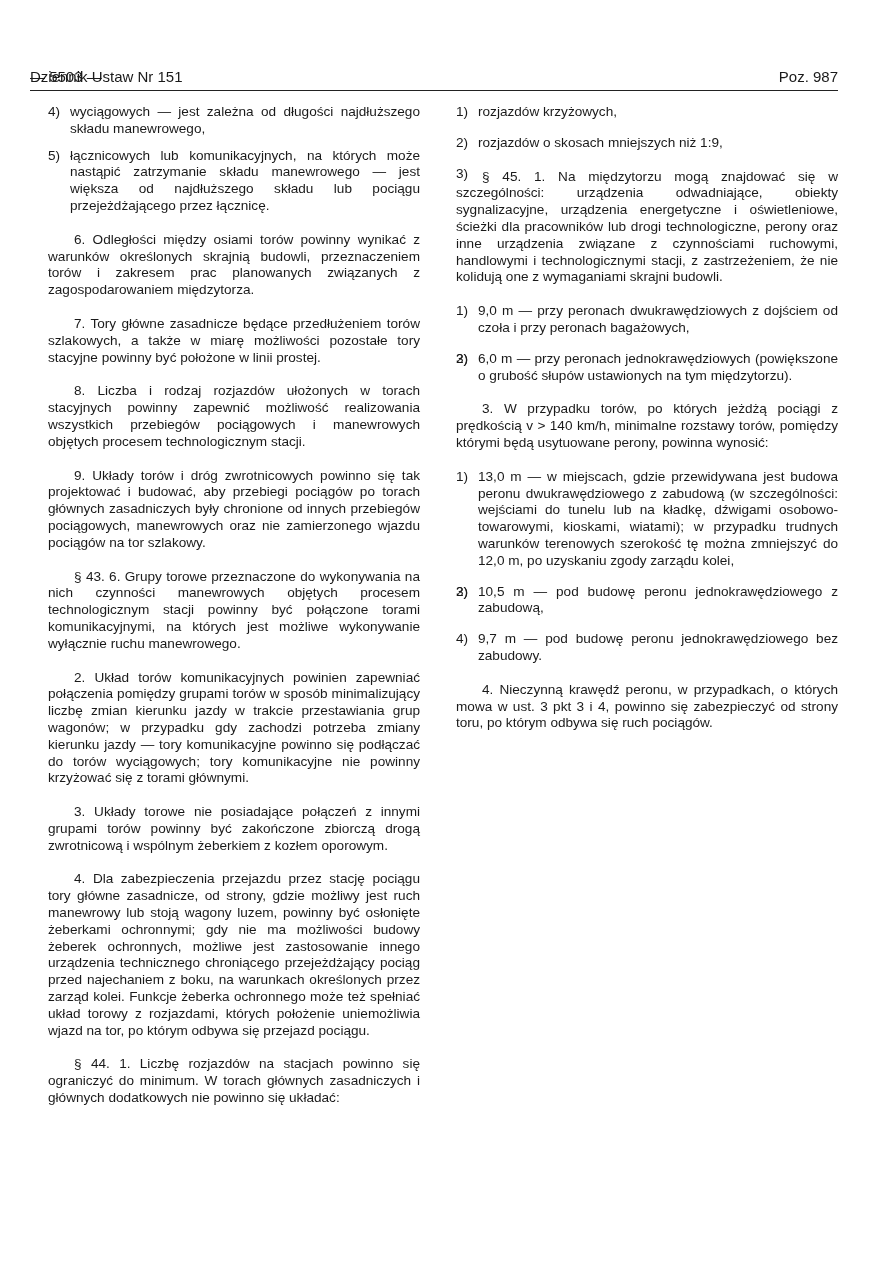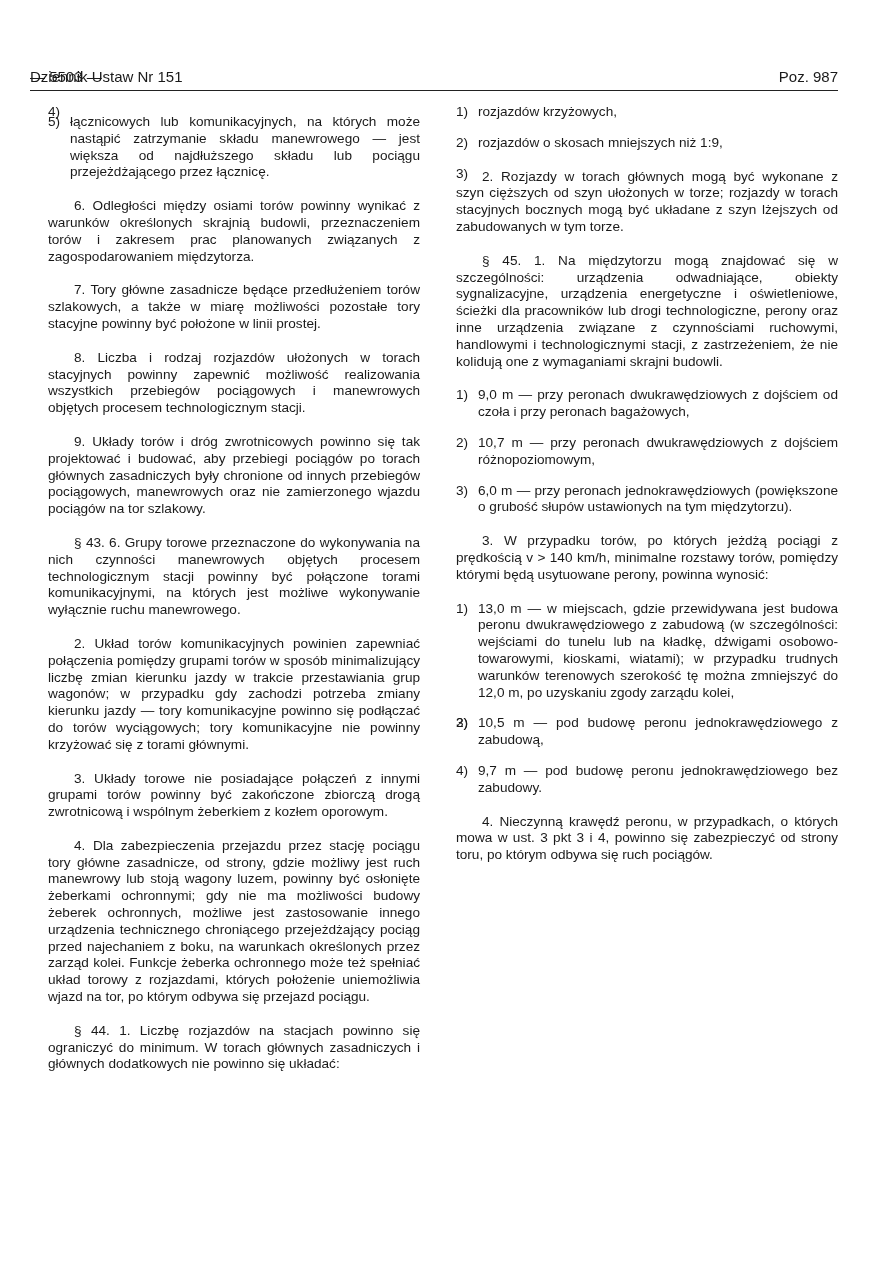--- a/index.html
+++ b/index.html
@@ -24,20 +24,21 @@
 
 <div class="header">
   <span class="left">Dziennik Ustaw Nr 151</span>
   <span class="center">— 5503 —</span>
   <span class="right">Poz. 987</span>
 </div>
 
 <div class="col left">
   <div class="item">
     <span class="num">4)</span>
+    <span>wyciągowych — jest zależna od długości najdłuższego składu manewrowego,</span>
   </div>
   <div class="item last">
     <span class="num">5)</span>
     <span>łącznicowych lub komunikacyjnych, na których może nastąpić zatrzymanie składu manewrowego — jest większa od najdłuższego składu lub pociągu przejeżdżającego przez łącznicę.</span>
   </div>
   <p class="para">6. Odległości między osiami torów powinny wynikać z warunków określonych skrajnią budowli, przeznaczeniem torów i zakresem prac planowanych związanych z zagospodarowaniem międzytorza.</p>
   <p class="para">7. Tory główne zasadnicze będące przedłużeniem torów szlakowych, a także w miarę możliwości pozostałe tory stacyjne powinny być położone w linii prostej.</p>
   <p class="para">8. Liczba i rodzaj rozjazdów ułożonych w torach stacyjnych powinny zapewnić możliwość realizowania wszystkich przebiegów pociągowych i manewrowych objętych procesem technologicznym stacji.</p>
   <p class="para">9. Układy torów i dróg zwrotnicowych powinno się tak projektować i budować, aby przebiegi pociągów po torach głównych zasadniczych były chronione od innych przebiegów pociągowych, manewrowych oraz nie zamierzonego wjazdu pociągów na tor szlakowy.</p>
   <p class="para">§ 43. 6. Grupy torowe przeznaczone do wykonywania na nich czynności manewrowych objętych procesem technologicznym stacji powinny być połączone torami komunikacyjnymi, na których jest możliwe wykonywanie wyłącznie ruchu manewrowego.</p>
@@ -52,29 +53,27 @@
     <span class="num">1)</span>
     <span>rozjazdów krzyżowych,</span>
   </div>
   <div class="item spaced">
     <span class="num">2)</span>
     <span>rozjazdów o skosach mniejszych niż 1:9,</span>
   </div>
   <div class="item last">
     <span class="num">3)</span>
   </div>
-  <p class="para">2. Rozjazdy w torach głównych mogą być wykonane z szyn cięższych od szyn ułożonych w torze; rozjazdy w torach stacyjnych bocznych mogą być układane z szyn lżejszych od zabudowanych w tym torze.</p>
   <p class="para">§ 45. 1. Na międzytorzu mogą znajdować się w szczególności: urządzenia odwadniające, obiekty sygnalizacyjne, urządzenia energetyczne i oświetleniowe, ścieżki dla pracowników lub drogi technologiczne, perony oraz inne urządzenia związane z czynnościami ruchowymi, handlowymi i technologicznymi stacji, z zastrzeżeniem, że nie kolidują one z wymaganiami skrajni budowli.</p>
   <div class="item spaced">
     <span class="num">1)</span>
     <span>9,0 m — przy peronach dwukrawędziowych z dojściem od czoła i przy peronach bagażowych,</span>
   </div>
   <div class="item spaced">
     <span class="num">2)</span>
-    <span>10,7 m — przy peronach dwukrawędziowych z dojściem różnopoziomowym,</span>
   </div>
   <div class="item last">
     <span class="num">3)</span>
     <span>6,0 m — przy peronach jednokrawędziowych (powiększone o grubość słupów ustawionych na tym międzytorzu).</span>
   </div>
   <p class="para">3. W przypadku torów, po których jeżdżą pociągi z prędkością v &gt; 140 km/h, minimalne rozstawy torów, pomiędzy którymi będą usytuowane perony, powinna wynosić:</p>
   <div class="item spaced">
     <span class="num">1)</span>
     <span>13,0 m — w miejscach, gdzie przewidywana jest budowa peronu dwukrawędziowego z zabudową (w szczególności: wejściami do tunelu lub na kładkę, dźwigami osobowo-towarowymi, kioskami, wiatami); w przypadku trudnych warunków terenowych szerokość tę można zmniejszyć do 12,0 m, po uzyskaniu zgody zarządu kolei,</span>
   </div>

